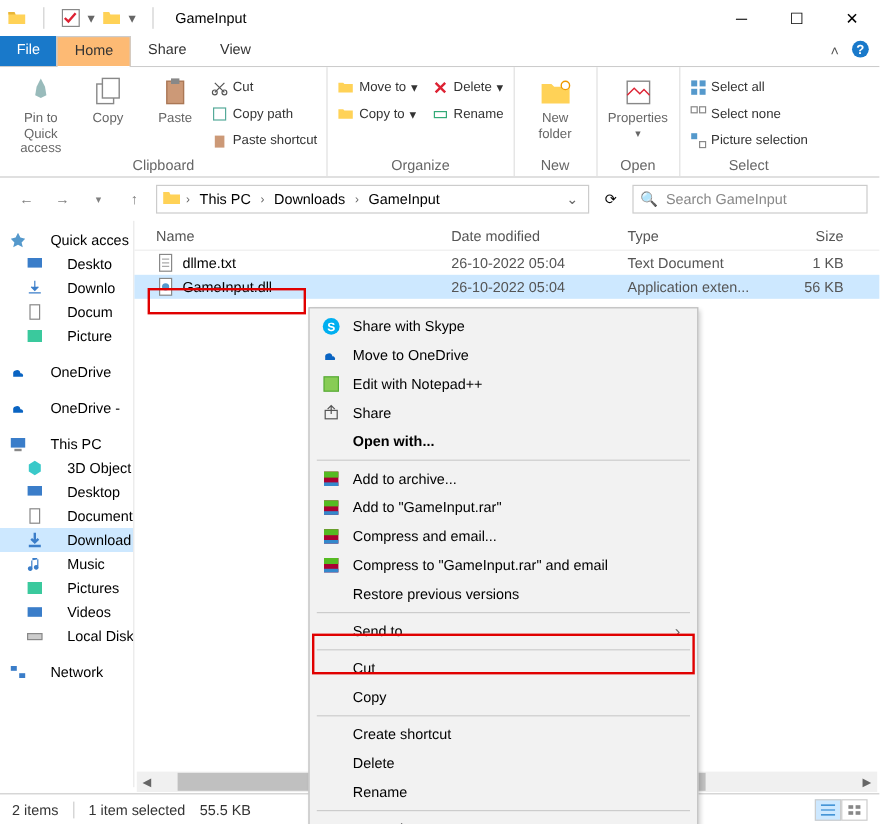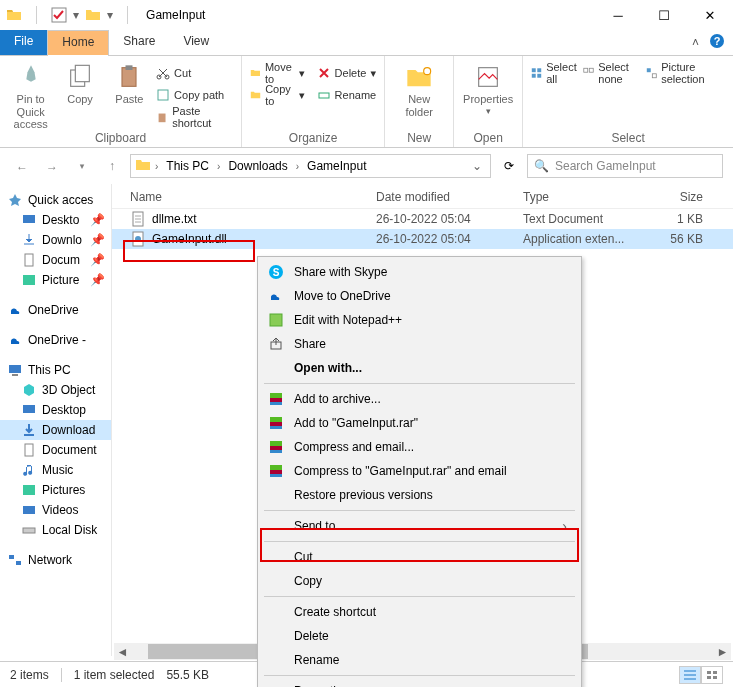--- a/index.html
+++ b/index.html
@@ -39,21 +39,21 @@
 .navrow .navbtn { width: 24px; height: 24px; display: flex; align-items: center; justify-content: center; color:#808080;}
 .addrbar { flex: 1; border: 1px solid #ccc; height: 24px; display: flex; align-items: center; padding: 0 4px; gap: 2px; }
 .addrbar .crumb { padding: 0 4px; font-size: 12px; }
 .addrbar .chev { color: #666; font-size: 10px; padding: 0 2px; }
 .refresh { width:24px; height:24px; display:flex; align-items:center; justify-content:center; }
 .searchbox { width: 196px; border: 1px solid #ccc; height: 24px; display: flex; align-items: center; padding: 0 6px; color: #888; gap:6px;}
 
 
 .main { display: flex; height: 472px; }
 .nav { width: 112px; border-right: 1px solid #e8e8e8; overflow: hidden; padding: 6px 0; }
-.nav .item { display: flex; align-items: center; gap: 6px; padding: 3px 6px 3px 8px; font-size: 12px; white-space: nowrap; }
+.nav .item { display: flex; align-items: center; gap: 20px; padding: 3px 6px 3px 8px; font-size: 12px; white-space: nowrap; }
 .nav .item.lv1 { padding-left: 22px; }
 .nav .item.sel { background: #cde8ff; }
 .nav .item svg { width: 14px; height: 14px; flex-shrink:0;}
 .nav .spacer { height: 10px; }
 
 .content { flex: 1; position: relative; }
 .cols { display: flex; padding: 6px 8px 4px 18px; color: #555; font-size: 12px; border-bottom: 1px solid #eee; }
 .cols .c-name { width: 246px; }
 .cols .c-date { width: 147px; }
 .cols .c-type { width: 124px; }
@@ -237,21 +237,21 @@
           </svg>
         <div class="lbl">Properties</div>
           <span style="font-size:9px;color:#666">▾</span>
       </div>
     </div>
     <div class="glabel">Open</div>
   </div>
 
   <div class="group" style="border-right:none">
     <div class="row">
-      <div style="display:flex;flex-direction:row;gap:2px;padding-top:4px">
+      <div style="display:flex;flex-direction:column;gap:2px;padding-top:4px">
         <div class="smallbtn">
             <svg viewBox="0 0 14 14">
               <rect x="1" y="1" width="5" height="5" fill="#59c"></rect>
               <rect x="8" y="1" width="5" height="5" fill="#59c"></rect>
               <rect x="1" y="8" width="5" height="5" fill="#59c"></rect>
               <rect x="8" y="8" width="5" height="5" fill="#59c"></rect>
             </svg>
             <span>Select all</span>
           </div>
         <div class="smallbtn">
@@ -361,31 +361,31 @@
           <path fill="#3ac9c9" d="M7 1l5 3v6l-5 3-5-3V4z"></path>
         </svg>
         <span>3D Object</span>
       </div>
     <div class="item lv1">
         <svg viewBox="0 0 14 14">
           <rect x="1" y="2" width="12" height="8" fill="#3a7dc9"></rect>
         </svg>
         <span>Desktop</span>
       </div>
+    <div class="item lv1">
+        <svg viewBox="0 0 14 14">
+          <rect x="3" y="1" width="8" height="12" fill="#fff" stroke="#888"></rect>
+        </svg>
+        <span>Document</span>
+      </div>
     <div class="item lv1 sel">
         <svg viewBox="0 0 14 14">
           <path fill="none" stroke="#3a7dc9" stroke-width="2" d="M7 1v8m-3-3l3 3 3-3M2 12h10"></path>
         </svg>
         <span>Download</span>
-      </div>
-    <div class="item lv1">
-        <svg viewBox="0 0 14 14">
-          <rect x="3" y="1" width="8" height="12" fill="#fff" stroke="#888"></rect>
-        </svg>
-        <span>Document</span>
       </div>
     <div class="item lv1">
         <svg viewBox="0 0 14 14">
           <path fill="#3a7dc9" d="M5 2v8a2 2 0 11-1-1V4l6-1v6a2 2 0 11-1-1V2z"></path>
         </svg>
         <span>Music</span>
       </div>
     <div class="item lv1">
         <svg viewBox="0 0 14 14">
           <rect x="1" y="2" width="12" height="10" fill="#3ac99d"></rect>

